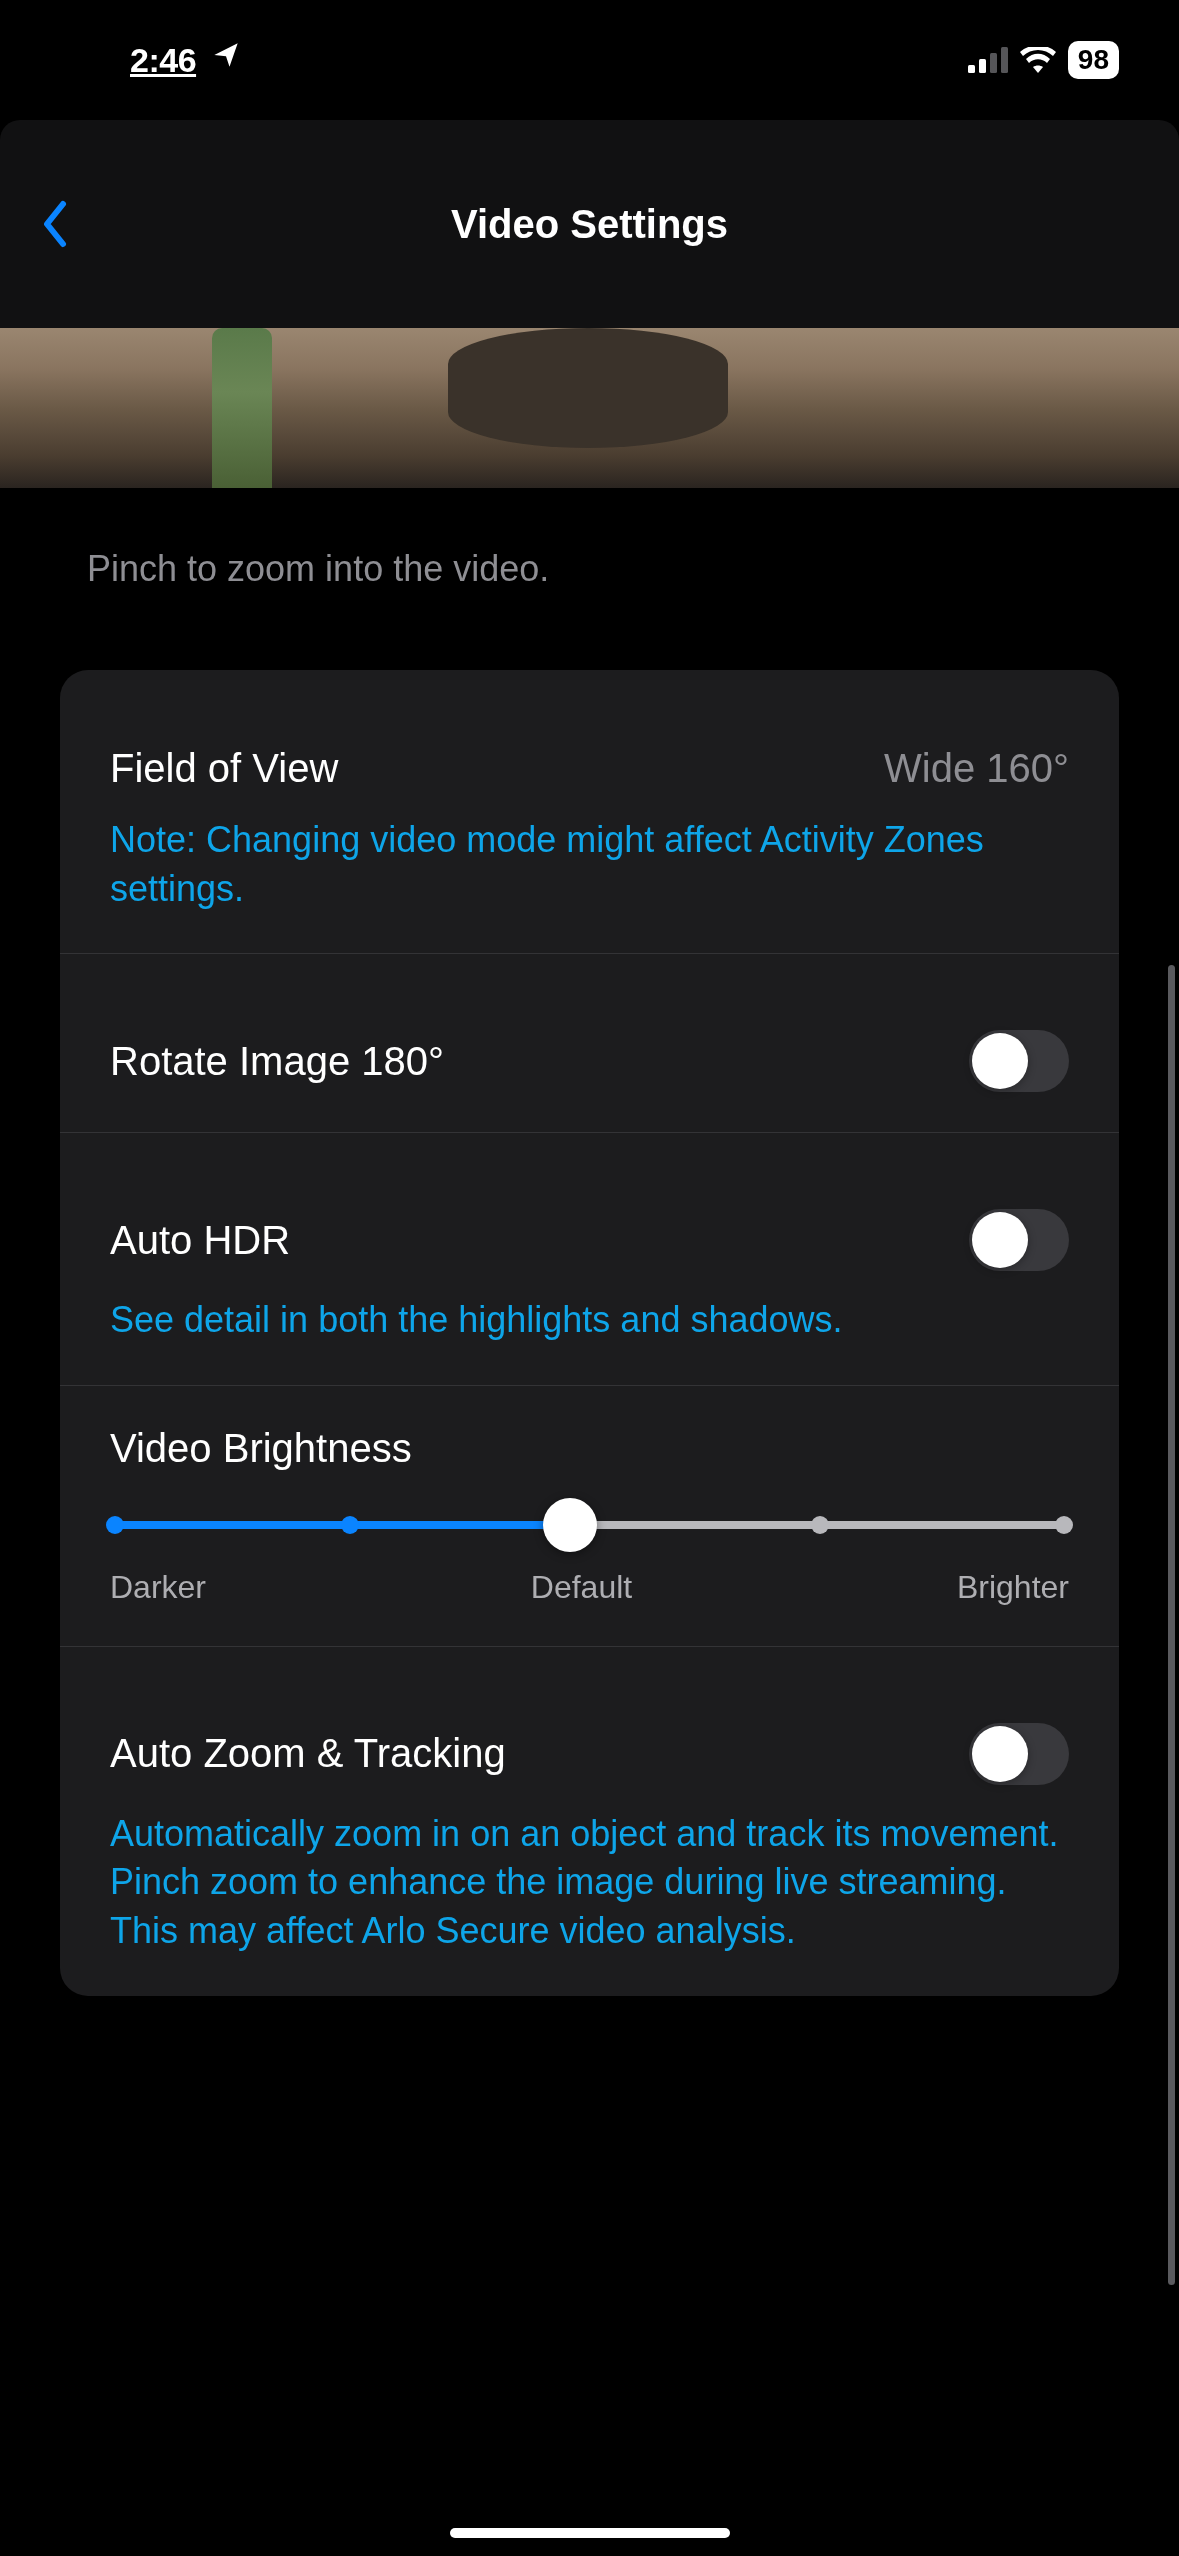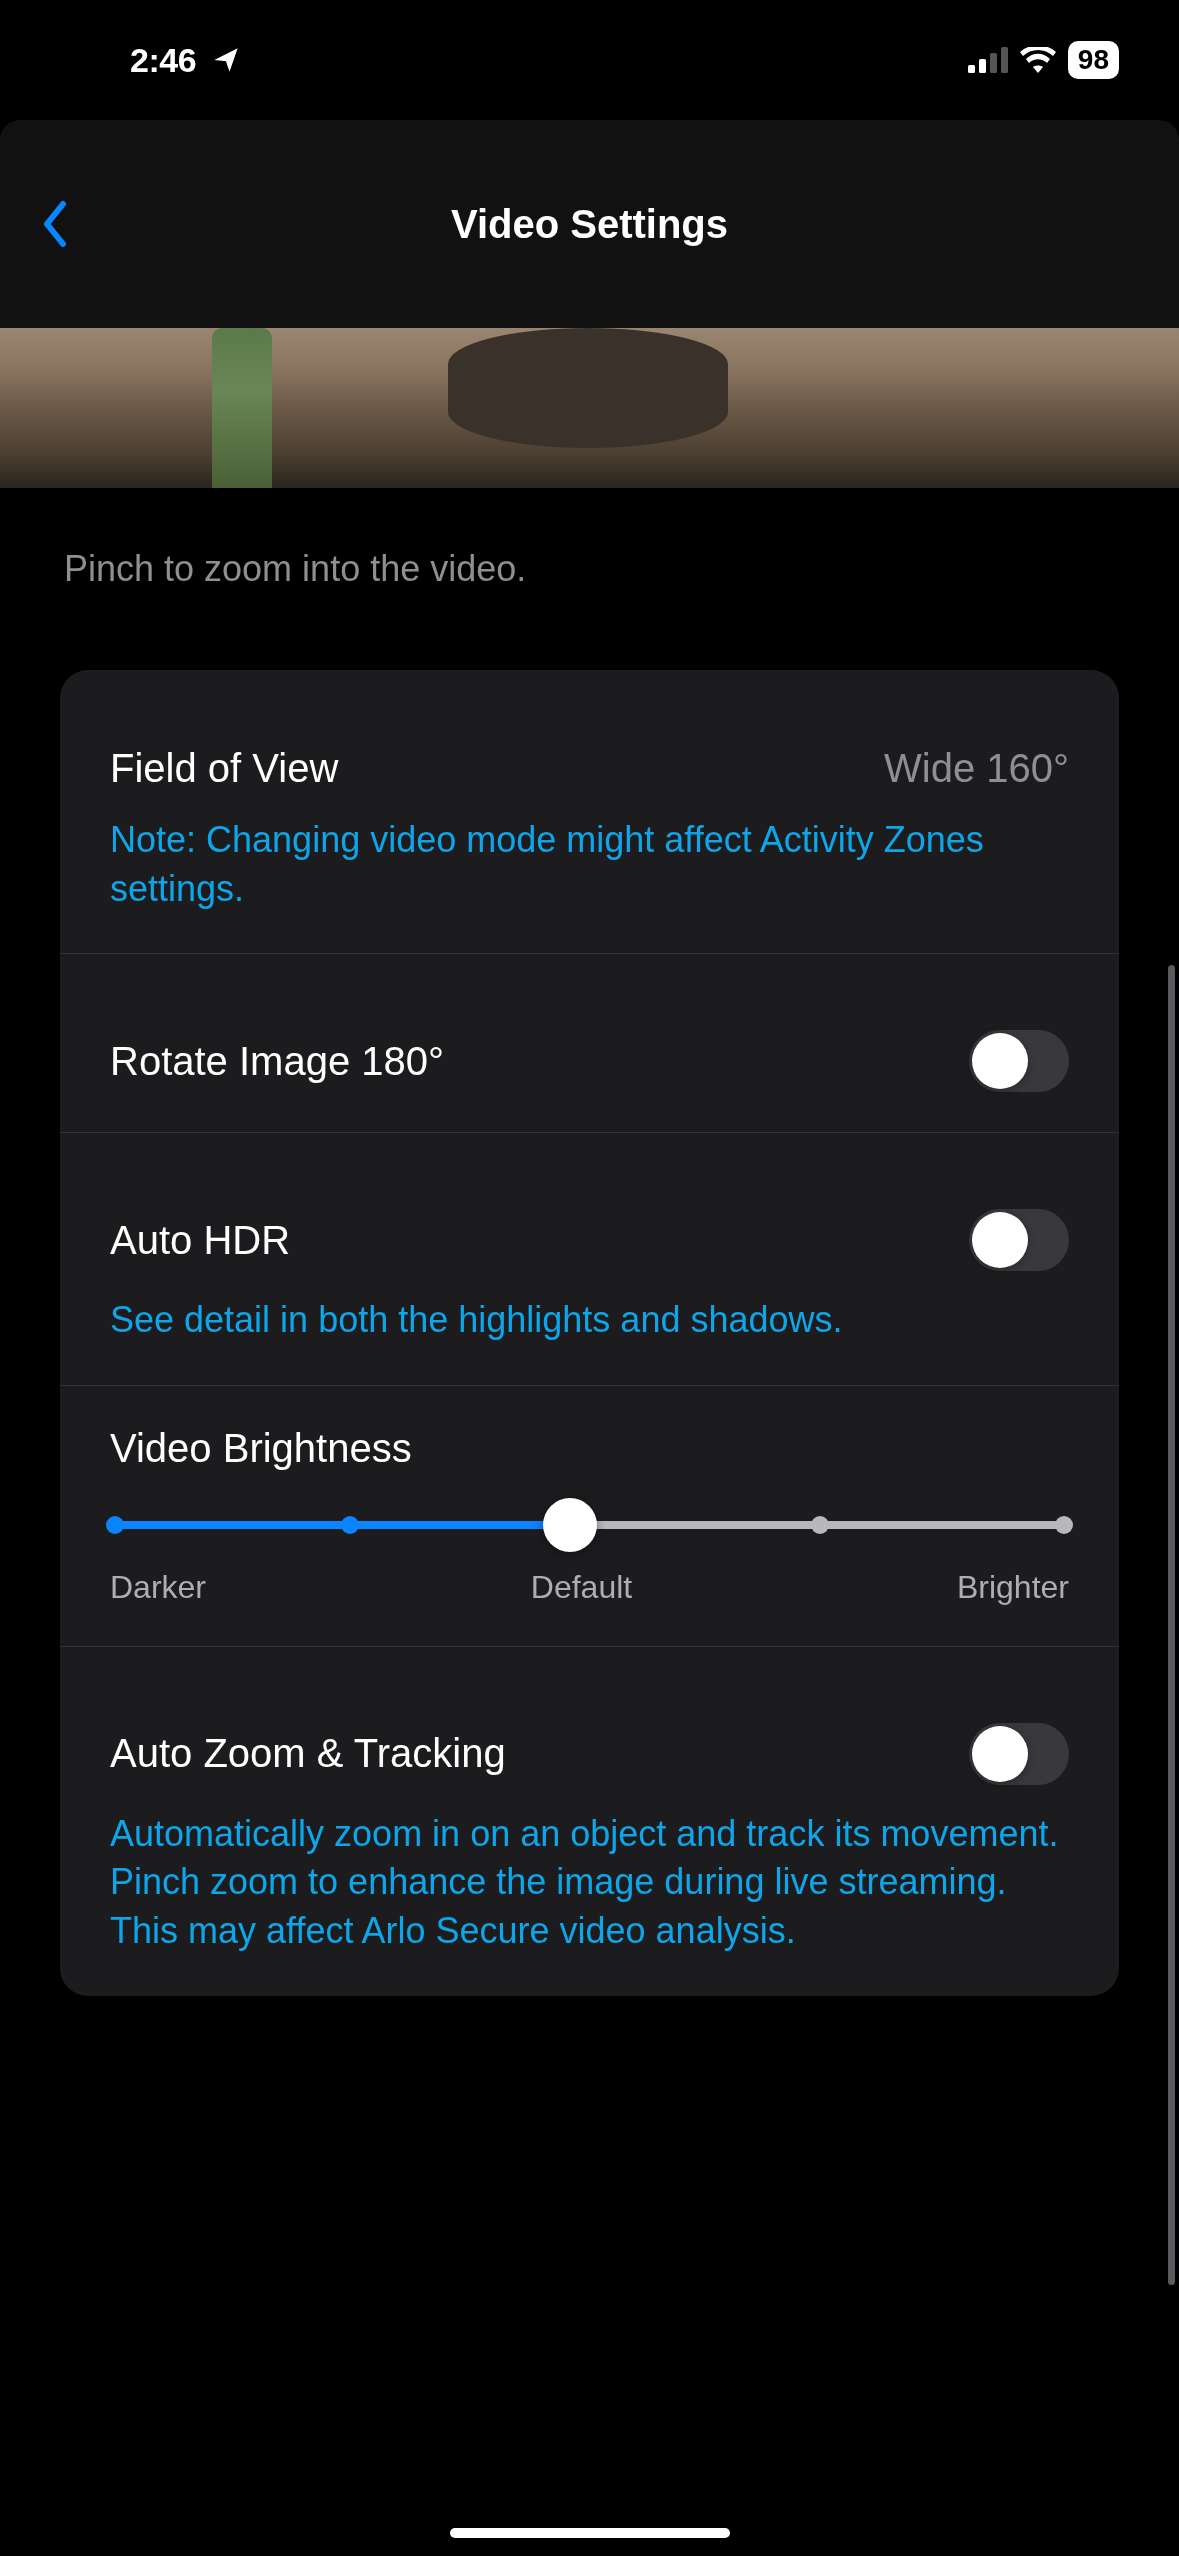--- a/index.html
+++ b/index.html
@@ -21,22 +21,22 @@
     
     .status-bar {
       height: 120px;
       display: flex;
       justify-content: space-between;
       align-items: center;
       padding: 0 60px 0 130px;
     }
     .status-left {
       display: flex;
-      align-items: center;
       gap: 16px;
+      text-decoration: underline;
     }
     .status-time {
       font-size: 34px;
       font-weight: 600;
       letter-spacing: -0.5px;
     }
     .location-icon {
       width: 28px;
       height: 28px;
     }
@@ -120,21 +120,21 @@
       width: 280px;
       height: 120px;
       background: #3a322a;
       border-radius: 50% / 30%;
     }
     
     
     .hint-text {
       color: #8e8e93;
       font-size: 36px;
-      padding: 60px 65px 80px 64px;
+      padding: 60px 65px 80px 87px;
     }
     
     
     .settings-card {
       background: #1c1c1e;
       border-radius: 28px;
       margin: 0 60px;
       padding: 0;
     }
     

